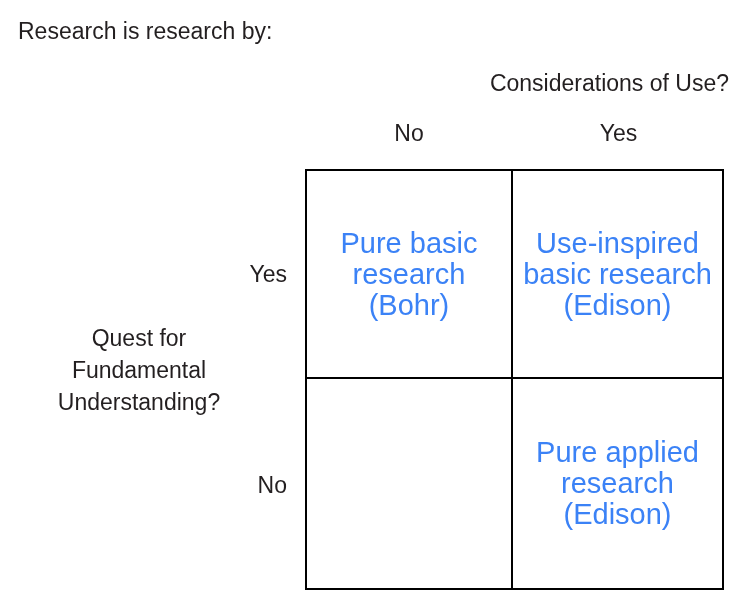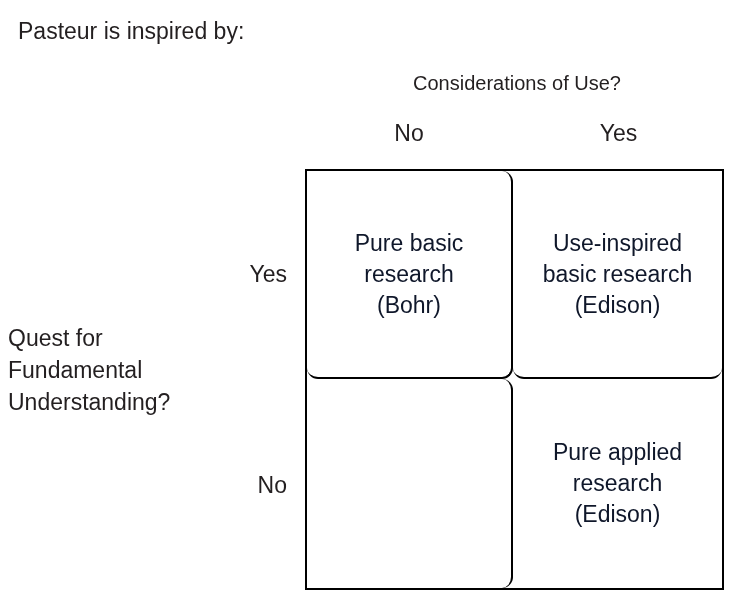--- a/index.html
+++ b/index.html
@@ -30,43 +30,43 @@
     white-space: nowrap;
     color: #231f20;
   }
 
   
   .col-axis-title {
     position: absolute;
     left: 305px;
     top: 68px;
     width: 424px;
-    text-align: center;
-    font-size: 20px;
+    text-align: right;
+    font-size: 23px;
     line-height: 30px;
     white-space: nowrap;
   }
   .col-head {
     position: absolute;
     top: 118px;
     font-size: 23px;
     line-height: 30px;
     text-align: center;
     white-space: nowrap;
   }
   .col-head.c0 { left: 305px; width: 208px; }
   .col-head.c1 { left: 513px; width: 211px; }
 
   
   .row-axis-title {
     position: absolute;
-    left: 8px;
+    left: 16px;
     top: 322px;
     width: 246px;
-    text-align: left;
+    text-align: center;
     font-size: 23px;
     line-height: 32px;
   }
   .row-head {
     position: absolute;
     left: 150px;
     width: 137px;
     text-align: right;
     font-size: 23px;
     line-height: 30px;
@@ -88,35 +88,34 @@
     grid-template-columns: 206px 209px;
     grid-template-rows: 208px 209px;
   }
   .cell {
     position: relative;
     display: flex;
     align-items: center;
     justify-content: center;
     box-sizing: border-box;
     text-align: center;
-    font-size: 23px;
+    font-size: 29px;
     line-height: 31px;
-    color: #0f172a;
-    border-radius: 11px;
+    color: #3b82f6;
   }
   .cell.b-right  { border-right: 2px solid #000000; }
   .cell.b-bottom { border-bottom: 2px solid #000000; }
   .cell-text { display: block; white-space: pre-line; }
 </style>
 </head>
 <body>
 
 <div id="canvas">
 
-  <div class="headline">Pasteur is inspired by:</div>
+  <div class="headline">Research is research by:</div>
 
   <div class="col-axis-title">Considerations of Use?</div>
 
   <div class="col-head c0">No</div>
 
   <div class="col-head c1">Yes</div>
 
   <div class="row-axis-title" style="white-space: pre-line;">Quest for
 Fundamental
 Understanding?</div>

